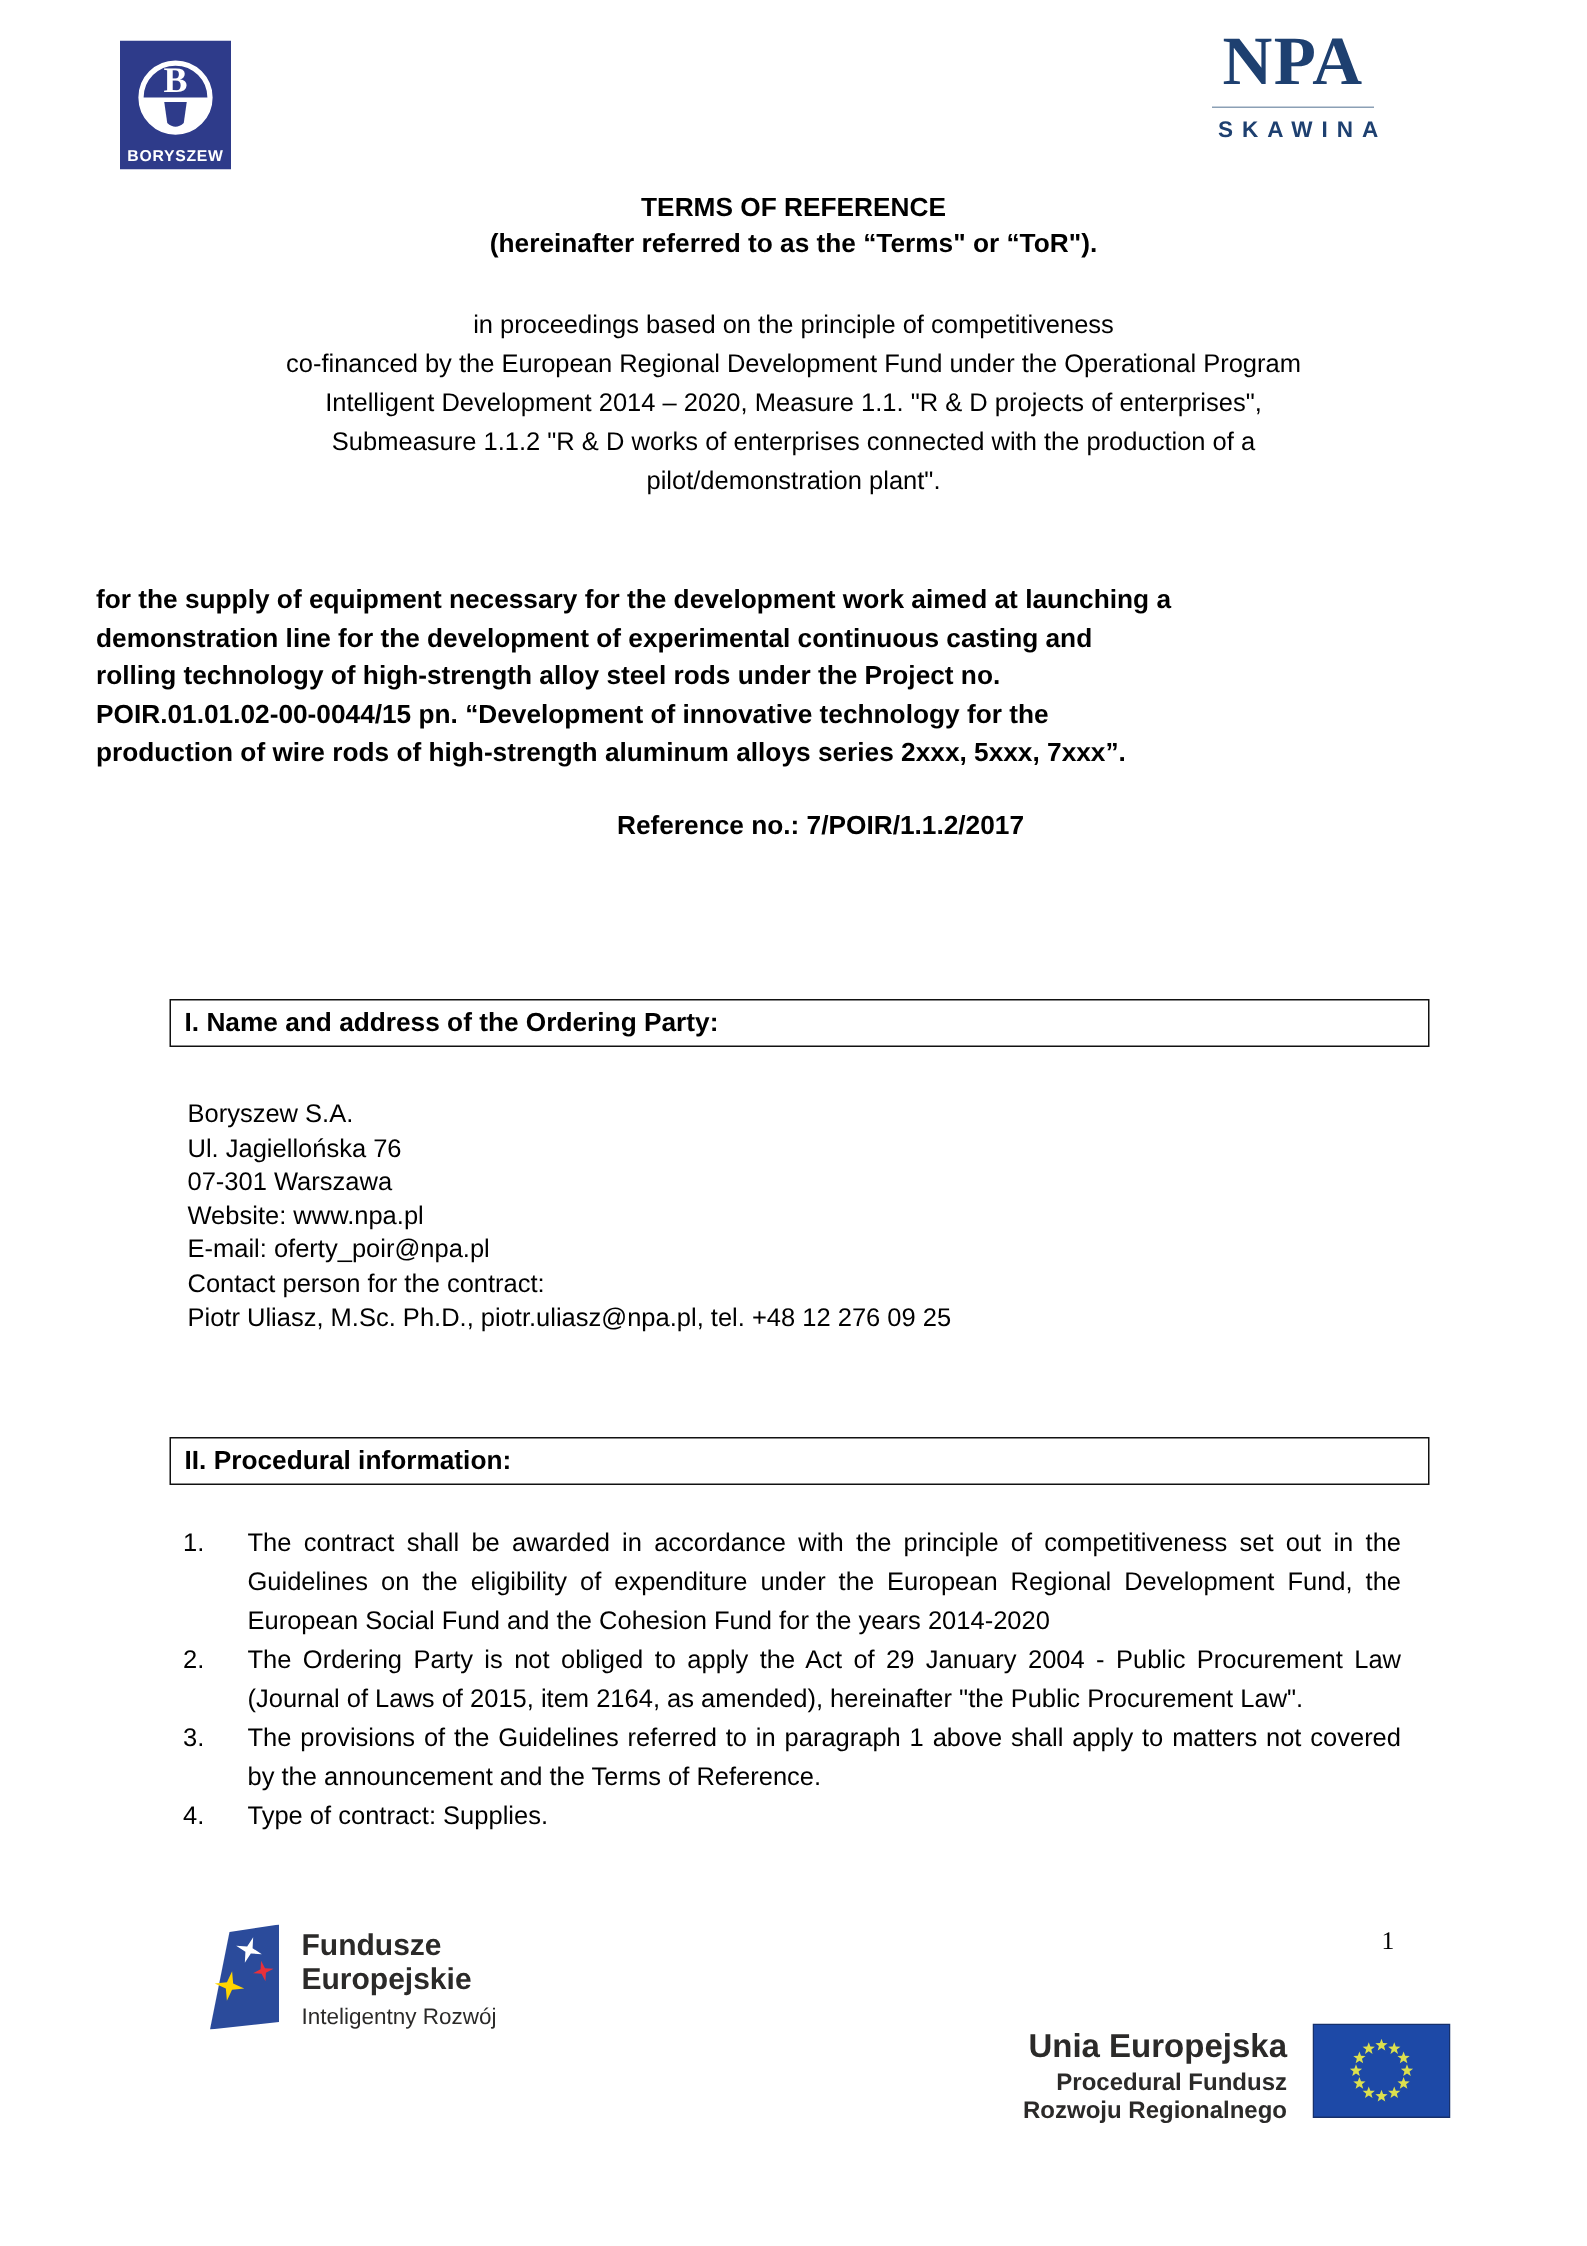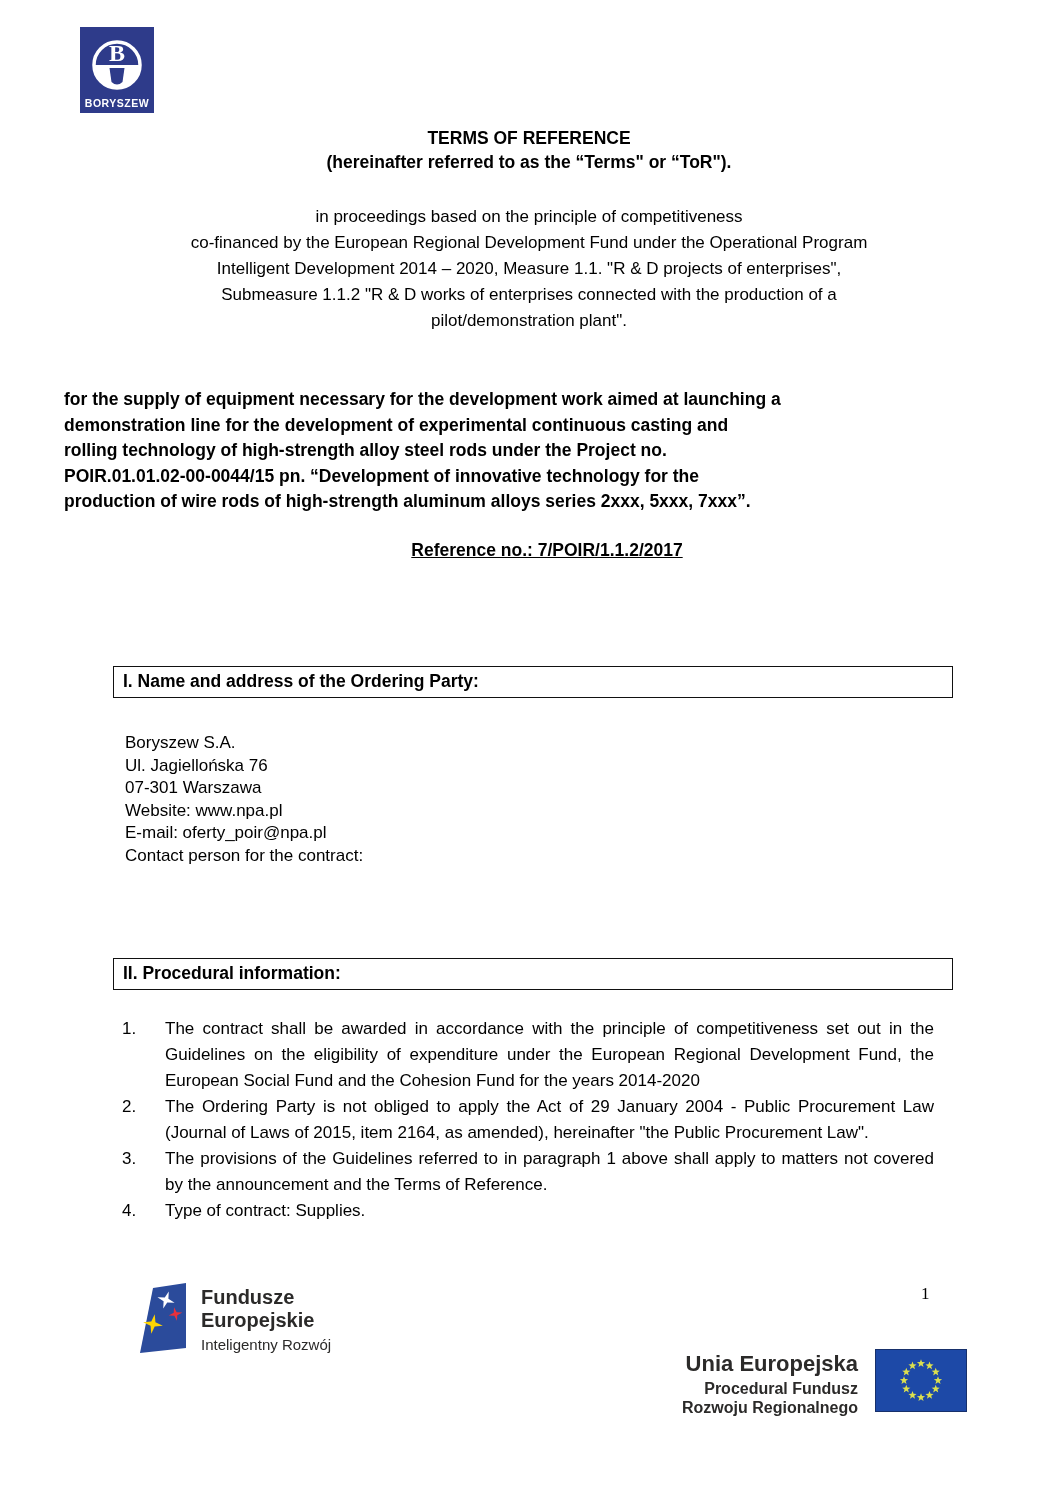--- a/index.html
+++ b/index.html
@@ -21,21 +21,21 @@
   
   .boryszew-logo{position:absolute;left:80px;top:27px;width:74px;height:86px;}
   .npa-logo{position:absolute;left:806px;top:18px;width:112px;text-align:center;color:var(--npa-navy);}
   .npa-acronym{font-family:"Liberation Serif",serif;font-weight:bold;font-size:46px;line-height:1;letter-spacing:1px;}
   .npa-divider{border:0;border-top:1px solid #8ba0b5;margin:7px 2px 0 2px;}
   .npa-city{margin-top:6px;font-size:15px;font-weight:bold;letter-spacing:6px;text-indent:6px;}
   
   .title-block{position:absolute;left:0;top:126px;width:100%;text-align:center;font-weight:bold;font-size:17.5px;line-height:24px;}
   .intro-par{position:absolute;left:64px;top:204px;width:930px;text-align:center;font-size:17px;line-height:26px;}
   .subject-par{position:absolute;left:64px;top:387px;width:930px;font-weight:bold;font-size:17.5px;line-height:25.5px;}
-  .reference-line{position:absolute;left:0;top:540px;width:100%;text-align:center;font-weight:bold;font-size:17.5px;text-decoration:underline;padding-left:36px;}
+  .reference-line{position:absolute;left:0;top:540px;width:100%;text-align:center;font-weight:bold;font-size:17.5px;padding-left:36px;}
   
   .section-box{position:absolute;left:113px;width:840px;border:1.5px solid #111;background:#fff;
     font-weight:bold;font-size:17.5px;padding:4px 8px 5px 9px;}
   .section-box.one{top:666px;}
   .section-box.two{top:958px;}
   
   .address-block{position:absolute;left:125px;top:732px;font-size:17px;line-height:22.6px;}
   
   .procedural-list{position:absolute;left:122px;top:1016px;width:812px;list-style:none;counter-reset:item;}
   .procedural-list li{
@@ -70,20 +70,25 @@
     <svg width="74" height="86" viewBox="0 0 74 86">
       <rect x="0" y="0" width="74" height="86" fill="#2e3b8a"></rect>
       <path d="M14,38 A23,23 0 0 0 60,38 Z" fill="#ffffff"></path>
       <circle cx="37" cy="38" r="23" fill="none" stroke="#ffffff" stroke-width="3.5"></circle>
       <text x="37" y="34" text-anchor="middle" font-family="Liberation Serif, serif" font-weight="bold" font-size="24" fill="#ffffff">B</text>
       <path d="M29.5,41 L44.5,41 L42.5,55 Q37,60 31.5,55 Z" fill="#2e3b8a"></path>
       <text x="37" y="80" text-anchor="middle" font-family="Liberation Sans, sans-serif" font-weight="bold" font-size="10.5" fill="#ffffff" letter-spacing="0.5">BORYSZEW</text>
     </svg>
   </div>
 
+  <div class="npa-logo">
+    <div class="npa-acronym">NPA</div>
+    <hr class="npa-divider">
+    <div class="npa-city">SKAWINA</div>
+  </div>
 
   <div class="title-block">
     <div>TERMS OF REFERENCE</div>
     <div>(hereinafter referred to as the “Terms" or “ToR").</div>
   </div>
 
   <div class="intro-par">
       <div>in proceedings based on the principle of competitiveness</div>
       <div>co-financed by the European Regional Development Fund under the Operational Program</div>
       <div>Intelligent Development 2014 – 2020, Measure 1.1. "R &amp; D projects of enterprises",</div>
@@ -105,20 +110,21 @@
     <span>I. Name and address of the Ordering Party:</span>
   </div>
 
   <div class="address-block">
       <div>Boryszew S.A.</div>
       <div>Ul. Jagiellońska 76</div>
       <div>07-301 Warszawa</div>
       <div>Website: www.npa.pl</div>
       <div>E-mail: oferty_poir@npa.pl</div>
       <div>Contact person for the contract:</div>
+      <div>Piotr Uliasz, M.Sc. Ph.D., piotr.uliasz@npa.pl, tel. +48 12 276 09 25</div>
     </div>
 
   <div class="section-box two">
     <span>II. Procedural information:</span>
   </div>
 
   <ol class="procedural-list">
     <li>The contract shall be awarded in accordance with the principle of competitiveness set out in the Guidelines on the eligibility of expenditure under the European Regional Development Fund, the European Social Fund and the Cohesion Fund for the years 2014-2020</li>
     <li>The Ordering Party is not obliged to apply the Act of 29 January 2004 - Public Procurement Law (Journal of Laws of 2015, item 2164, as amended), hereinafter "the Public Procurement Law".</li>
     <li>The provisions of the Guidelines referred to in paragraph 1 above shall apply to matters not covered by the announcement and the Terms of Reference.</li>

